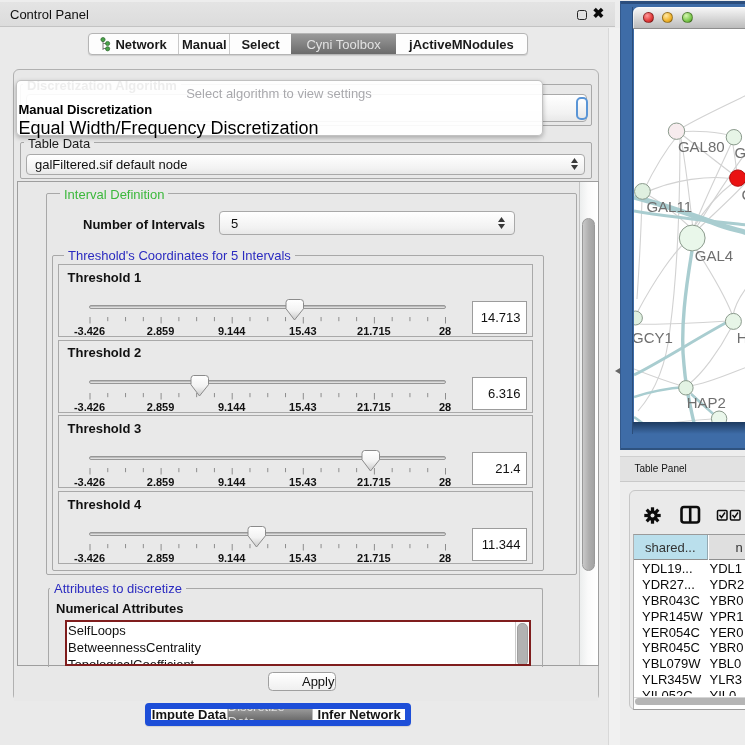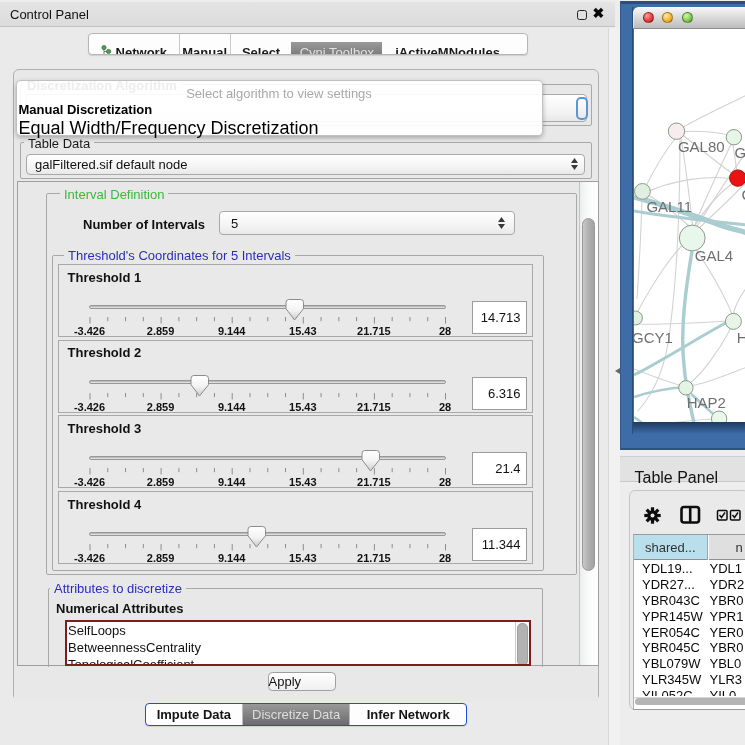--- a/index.html
+++ b/index.html
@@ -7,21 +7,21 @@
 .abs { position:absolute; }
 
 
 #hdr { left:0; top:2px; width:615px; height:25px; background:linear-gradient(#e4e4e4,#dcdcdc); border-bottom:1px solid #c3c3c3; }
 #hdr .t { position:absolute; left:10px; top:5px; font-size:13px; color:#111; }
 #minbox { left:576.5px; top:10px; width:10px; height:10px; border:1.6px solid #222; border-radius:2.5px; }
 #closex { left:592.5px; top:4.5px; font-size:14px; font-weight:bold; color:#0a0a0a; }
 
 
 #tabs { left:88px; top:33px; width:439.5px; height:22px; background:#fdfdfd; border:1px solid #b5b5b5; border-radius:4px; display:flex; overflow:hidden; box-shadow:0 1px 1px rgba(0,0,0,0.12); }
-#tabs .tb { height:100%; display:flex; align-items:center; justify-content:center; font-size:13px; font-weight:bold; color:#1a1a1a;margin-top:8px; }
+#tabs .tb { height:100%; display:flex; align-items:center; justify-content:center; font-size:13px; font-weight:bold; color:#1a1a1a; }
 #tabs .sep { width:1px; height:100%; background:#c9c9c9; }
 #tabs .dark { background:linear-gradient(#9a9a9a,#6b6b6b); color:#e2e2e2; font-weight:normal; }
 
 
 #panel { left:13px; top:68.5px; width:586px; height:632.5px; background:#e8e8e8; border:1px solid #b1b1b1; border-radius:6px; }
 
 .group { position:absolute; border:1px solid #a8a8a8; border-radius:2px; }
 .gtitle { position:absolute; background:#e8e8e8; padding:0 4px; font-size:13px; color:#1a1a1a; }
 
 
@@ -42,24 +42,24 @@
 .tickl { position:absolute; top:60px; width:60px; text-align:center; font-size:11px; font-weight:bold; color:#111; }
 .tfield { position:absolute; left:413px; top:36px; width:55px; height:33px; background:#fff; border:1px solid #9c9c9c; font-size:13px; color:#111; text-align:right; line-height:31px; padding-right:5px; }
 
 
 #attlist { position:absolute; left:65px; top:619.5px; width:466px; height:46px; background:#fff; border:2px solid #7f1d1d; overflow:hidden; font-size:13px; color:#111; }
 #attlist .it { padding-left:1px; height:17px; line-height:17px; }
 #attsb { position:absolute; right:0; top:0; width:14px; height:100%; background:#fbfbfb; border-left:1px solid #ccc; }
 #attsb .th { position:absolute; left:1px; top:1px; width:10.5px; height:43px; border-radius:5px; background:#b2b2b2; border:1px solid #a0a0a0; }
 
 
-#apply { left:267.5px; top:671.5px; width:68px; height:19.5px; background:linear-gradient(#ffffff,#efefef); border:1px solid #9f9f9f; border-radius:4.5px; font-size:13px; color:#111; text-align:left; line-height:17.5px; }
-
-
-#btabs { left:145px; top:703px; width:322px; height:22.5px; background:#fdfdfd; border:1px solid #1d4ed8; border-radius:4px; display:flex; overflow:hidden; box-shadow:0 1px 1px rgba(0,0,0,0.1); }
+#apply { left:267.5px; top:671.5px; width:68px; height:19.5px; background:linear-gradient(#ffffff,#efefef); border:1px solid #9f9f9f; border-radius:4.5px; font-size:13px; color:#111; text-align:right; line-height:17.5px; }
+
+
+#btabs { left:145px; top:703px; width:266px; height:22.5px; background:#fdfdfd; border:6px solid #1d4ed8; border-radius:4px; display:flex; overflow:hidden; box-shadow:0 1px 1px rgba(0,0,0,0.1); }
 #btabs .tb { height:100%; display:flex; align-items:center; justify-content:center; font-size:13px; font-weight:bold; color:#141414; }
 #btabs .dark { background:linear-gradient(#999999,#6c6c6c); color:#dedede; font-weight:normal; }
 #btabs .sep { width:1px; background:#bdbdbd; }
 
 
 #popup { left:15.5px; top:80px; width:527px; height:55.5px; background:rgba(255,255,255,0.92); border:1px solid rgba(120,120,120,0.45); border-radius:5px; box-shadow:0 2px 5px rgba(0,0,0,0.28); }
 #popup .p0 { position:absolute; left:0; right:0; top:5px; text-align:center; font-size:13px; color:#a9a9ad; }
 #popup .p1 { position:absolute; left:2px; top:21px; font-size:13px; font-weight:bold; color:#000; }
 #popup .p2 { position:absolute; left:2px; top:36.5px; font-size:18px; color:#000; }
 
@@ -69,21 +69,21 @@
 #bluep { left:620px; top:1px; width:125px; height:448.5px; background:#3e6ca7; border-left:1px solid #33598c; }
 #bluetop { position:absolute; left:0; top:0; width:100%; height:3px; background:#2c4e7d; }
 #win { position:absolute; left:11.6px; top:6px; width:114px; height:427px; }
 #wtitle { position:absolute; left:0; top:0; width:100%; height:21.5px; background:linear-gradient(#f8f8f8,#bcbcbc); border-top-left-radius:6px; border-bottom:1px solid #8e8e8e; box-shadow:inset 1px 1px 0 rgba(255,255,255,0.5); }
 .tl { position:absolute; top:5px; width:11.2px; height:11.2px; border-radius:50%; border:0.8px solid rgba(0,0,0,0.35); }
 #wcanvas { position:absolute; left:1px; top:21.5px; width:113px; height:393px; background:#fff; overflow:hidden; }
 #wshadow { position:absolute; left:0px; top:414.5px; width:114px; height:12.5px; background:linear-gradient(#1d3a5f,#3e6ca7); }
 #blueline { position:absolute; left:0; bottom:0; width:100%; height:1.5px; background:#2e527f; }
 
 #tphdr { left:620px; top:456px; width:125px; height:26px; background:#e2e2e2; border-top:1px solid #cfcfcf; border-bottom:1px solid #c9c9c9; }
-#tphdr .t { position:absolute; left:14.5px; top:5.5px; font-size:16px; color:#141414;margin-top:6px; }
+#tphdr .t { position:absolute; left:14.5px; top:5.5px; font-size:10px; color:#141414; }
 
 #tcard { left:629px; top:489.5px; width:120px; height:220px; background:#eaeaea; border:1.5px solid #c6c6c6; border-radius:6px; }
 #ttable { left:633px; top:533.5px; width:112px; height:176px; background:#fff; border-top:1px solid #9a9a9a; border-left:1px solid #b0b0b0; border-bottom:1px solid #9a9a9a; }
 #th1 { position:absolute; left:0; top:0; width:73.5px; height:25.5px; background:#badfec; border-right:1px solid #94a9b2; border-bottom:1px solid #8f8f8f; font-size:13px; color:#333; text-align:center; line-height:25px; }
 #th2 { position:absolute; left:74.5px; top:0; width:38px; height:25.5px; background:#dfdfdf; border-bottom:1px solid #8f8f8f; font-size:13px; color:#333; line-height:25px; padding-left:27px; }
 #trows { position:absolute; left:0; top:26.5px; width:112px; height:135px; overflow:hidden; font-size:13px; color:#0a0a0a; }
 #trows .r { height:15.9px; line-height:15.9px; white-space:nowrap; }
 #trows .c1 { display:inline-block; width:75.5px; padding-left:8px; }
 #hsb { position:absolute; left:0; top:162px; width:112px; height:8.5px; background:#fafafa; border-top:1px solid #d5d5d5; }
 #hsb .th { position:absolute; left:1px; top:0.7px; width:115px; height:7px; border-radius:4px; background:#b5b5b5; }
@@ -108,21 +108,21 @@
         </g>
         <circle cx="3" cy="2.6" r="2.1" fill="#4aa34a" stroke="#2c642c" stroke-width="0.7"></circle>
         <circle cx="7.6" cy="6.5" r="2.1" fill="#4aa34a" stroke="#2c642c" stroke-width="0.7"></circle>
         <circle cx="7.6" cy="11.8" r="2.1" fill="#4aa34a" stroke="#2c642c" stroke-width="0.7"></circle>
       </svg>
       Network</div>
     <div class="sep"></div>
     <div class="tb" style="width:50.3px">Manual</div>
     <div class="sep"></div>
     <div class="tb" style="width:60.5px">Select</div>
-    <div class="tb dark" style="width:91px">Cyni Toolbox</div>
+    <div class="tb dark" style="width:106px">Cyni Toolbox</div>
     <div class="tb" style="width:130.5px">jActiveMNodules</div>
   </div>
 
   <div class="abs" id="panel"></div>
 
   <div class="group" style="left:20px; top:84px; width:572px; height:42px;"></div>
   <div class="gtitle" style="left:23px; top:77.5px; font-weight:bold;">Discretization Algorithm</div>
   <div class="combo" style="left:26px; top:94px; width:561px; height:28px;"></div>
   <div class="abs" style="left:575.5px; top:96.5px; width:12.5px; height:23.5px; border:2.6px solid #5a95d6; border-radius:5px; background:linear-gradient(#fff,#e8e8e8);"></div>
 

